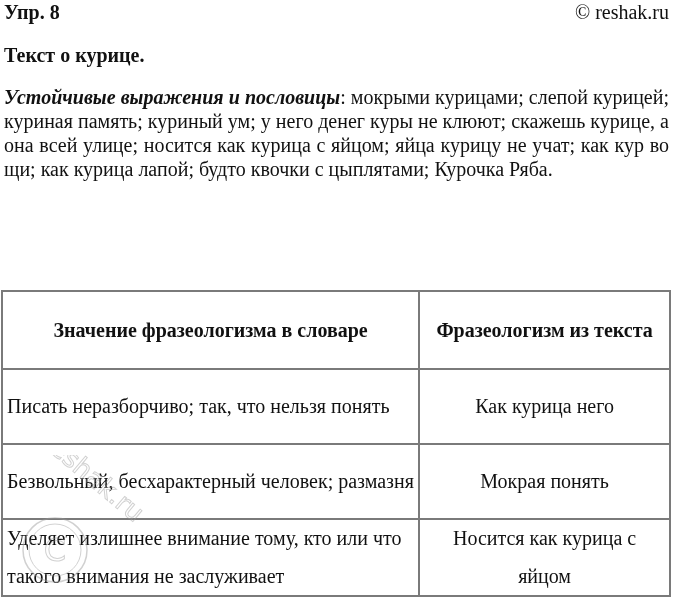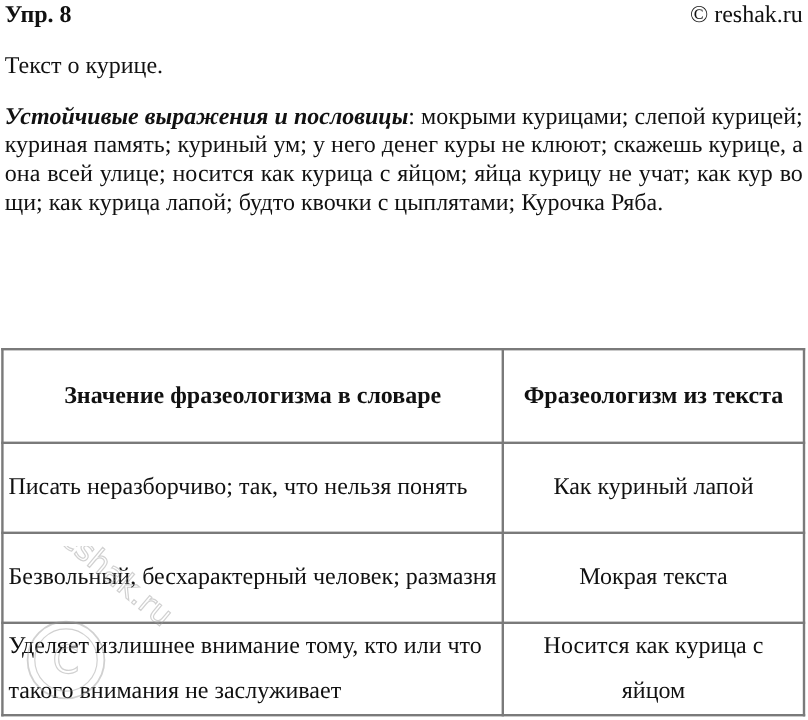--- a/index.html
+++ b/index.html
@@ -3,21 +3,21 @@
 <meta charset="utf-8">
 <style>
   html, body { margin: 0; padding: 0; background: #ffffff; }
   body {
     width: 673px; height: 600px; overflow: hidden; position: relative;
     font-family: "Liberation Serif", serif; color: #111;
   }
   .header { position: absolute; left: 4px; right: 4px; top: 0; height: 26px; }
   .ex-title { position: absolute; left: 0; top: 1px; font-size: 20px; font-weight: bold; }
   .copyright { position: absolute; right: 0; top: 1px; font-size: 20px; text-align: right; }
-  .intro { position: absolute; left: 4px; top: 44px; font-size: 20px; }
+  .intro { position: absolute; left: 4px; top: 44px; font-size: 20px; font-weight: bold; }
   .para {
     position: absolute; left: 4px; width: 665px; top: 85px;
     font-size: 20px; line-height: 24px; text-align: justify;
   }
   .para .lead { font-weight: bold; font-style: italic; }
   table {
     position: absolute; left: 1px; top: 290px; width: 670px;
     border-collapse: collapse; font-size: 20px;
   }
   td, th { border: 2px solid #7a7a7a; vertical-align: middle; padding: 0 4px; }
@@ -45,25 +45,25 @@
 <div class="para"><span class="lead">Устойчивые выражения и пословицы</span><span>: мокрыми курицами; слепой курицей; куриная память; куриный ум; у него денег куры не клюют; скажешь курице, а она всей улице; носится как курица с яйцом; яйца курицу не учат; как кур во щи; как курица лапой; будто квочки с цыплятами; Курочка Ряба.</span></div>
 
 <table>
   <tbody>
       <tr class="r-head">
     <th class="c1">Значение фразеологизма в словаре</th>
     <th class="c2">Фразеологизм из текста</th>
   </tr>
   <tr class="r">
     <td class="c1">Писать неразборчиво; так, что нельзя понять</td>
-    <td class="c2">Как куриный лапой</td>
+    <td class="c2">Как курица него</td>
   </tr>
   <tr class="r">
     <td class="c1">Безвольный, бесхарактерный человек; размазня</td>
-    <td class="c2">Мокрая текста</td>
+    <td class="c2">Мокрая понять</td>
   </tr>
   <tr class="r">
     <td class="c1">Уделяет излишнее внимание тому, кто или что такого внимания не заслуживает</td>
     <td class="c2">Носится как курица с яйцом</td>
   </tr>
 </tbody>
   </table>
 
 <svg class="watermark" viewBox="0 0 160 140">
   <circle cx="45" cy="95" r="32" fill="none" stroke="#999" stroke-width="1.5"></circle>

